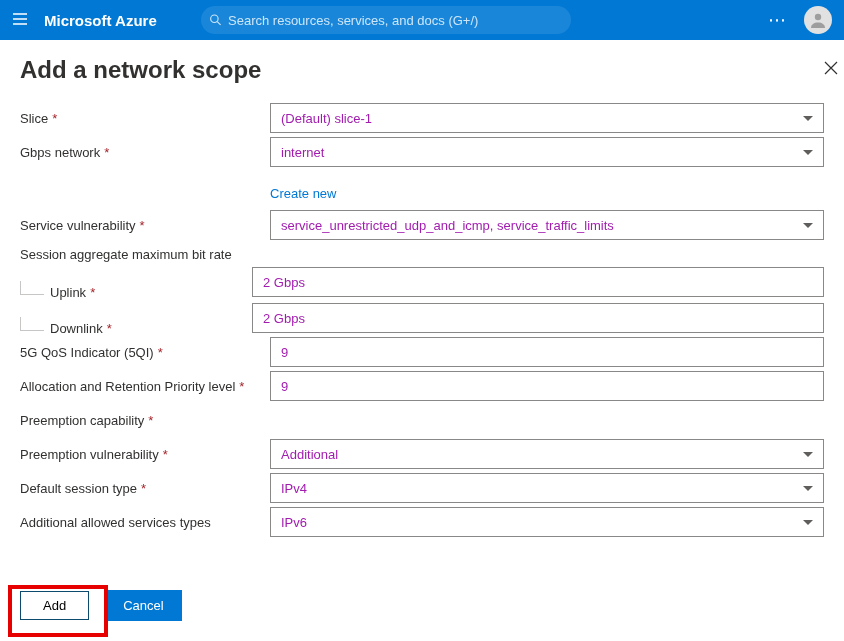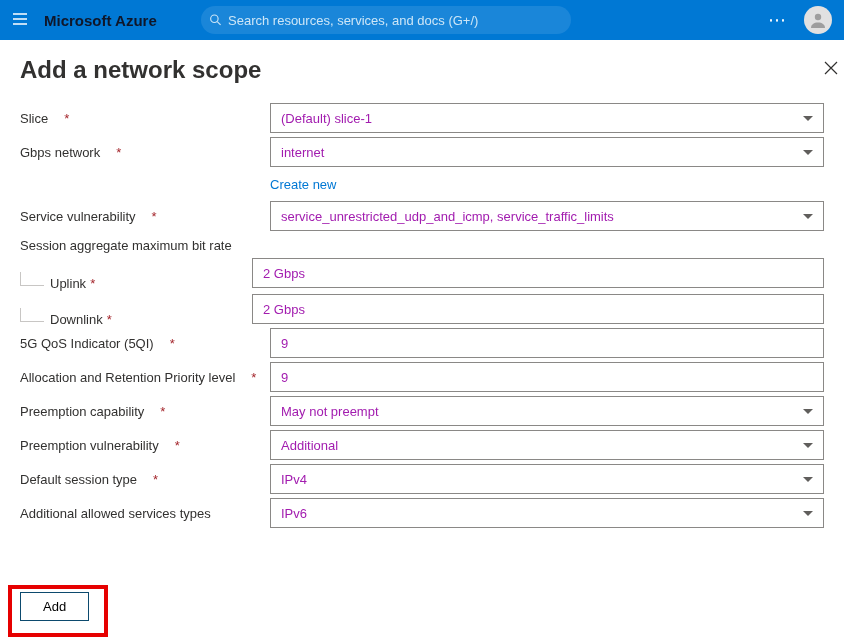--- a/index.html
+++ b/index.html
@@ -1,44 +1,44 @@
 <!DOCTYPE html>
 <html><head>
 <meta charset="utf-8">
 <style>
   * { box-sizing: border-box; margin: 0; padding: 0; }
   body { font-family: "Segoe UI", Arial, sans-serif; font-size: 13px; color: #323130; width: 844px; height: 641px; overflow: hidden; background: #fff; position: relative; }
 
   
   .topbar { background: #0078d4; height: 40px; display: flex; align-items: center; padding: 0 12px; gap: 16px; }
   .hamburger { color: #fff; cursor: pointer; }
-  .brand { color: #0f172a; font-weight: 600; font-size: 15px; }
+  .brand { color: #ffffff; font-weight: 600; font-size: 15px; }
   .search-wrap { margin-left: 28px; background: #1a86d9; height: 28px; display: flex; align-items: center; border-radius: 14px; padding: 0 8px; width: 370px; justify-content: center; }
   .search-wrap svg { color: #cde6f7; }
   .search-input { background: transparent; border: none; outline: none; color: #fff; font-size: 13px; margin-left: 6px; width: 100%; }
   .search-input::placeholder { color: #cde6f7; }
   .top-right { margin-left: auto; display: flex; align-items: center; gap: 16px; }
   .more-dots { color: #fff; font-size: 18px; letter-spacing: 2px; cursor: pointer; }
   .avatar { width: 28px; height: 28px; border-radius: 50%; background: #e1e1e1; display: flex; align-items: center; justify-content: center; }
 
   
   .page-header { display: flex; align-items: center; padding: 16px 6px 8px 20px; }
   .page-title { font-size: 24px; font-weight: 600; }
   .close-x { margin-left: auto; cursor: pointer; font-size: 16px; color: #323130; }
 
   
   .form-area { padding: 10px 20px 0 20px; }
   .row { display: flex; align-items: center; min-height: 32px; margin-bottom: 2px; }
-  .lbl { width: 250px; font-size: 13px; color: #323130; display: flex; align-items: center; gap: 12px; }
+  .lbl { width: 250px; font-size: 13px; color: #323130; display: flex; align-items: center; }
   .req { color: #a4262c; margin-left: 4px; }
   .ctrl { flex: 1; }
   .sel, .inp { width: 100%; height: 30px; border: 1px solid #8a8886; background: #fff; font-size: 13px; padding: 0 28px 0 10px; color: #a21caf; position: relative; display: flex; align-items: center; cursor: pointer; }
   .inp { cursor: text; }
   .sel::after { content: ""; position: absolute; right: 10px; top: 12px; width: 0; height: 0; border-left: 5px solid transparent; border-right: 5px solid transparent; border-top: 5px solid #605e5c; }
-  .link { color: #0078d4; font-size: 13px; cursor: pointer; margin-top: 7px; margin-bottom: 6px; display: inline-block; }
+  .link { color: #0078d4; font-size: 13px; cursor: pointer; margin-top: 16px; margin-bottom: 6px; display: inline-block; }
   .section-label { font-size: 13px; margin-top: 6px; margin-bottom: 2px; }
   .tree-branch { width: 24px; height: 14px; border-left: 1px solid #c8c6c4; border-bottom: 1px solid #c8c6c4; margin-right: 6px; margin-top: -10px; }
   .sub-row { display: flex; align-items: center; min-height: 34px; }
   .sub-lbl { width: 232px; font-size: 13px; display: flex; align-items: center; margin-top: 21px; }
 
   
   .footer { position: absolute; bottom: 10px; left: 0; padding: 10px 20px; display: flex; gap: 16px; align-items: center; }
   .btn-add { background: #fff; border: 1px solid #0c4a6e; padding: 6px 22px; font-size: 13px; cursor: pointer; }
   .btn-cancel { background: #0078d4; color: #fff; border: none; padding: 8px 18px; font-size: 13px; cursor: pointer; }
   .highlight-box { position: absolute; border: 4px solid #e60000; left: 8px; bottom: 4px; width: 100px; height: 52px; pointer-events: none; }
@@ -171,25 +171,20 @@
           <span>9</span>
         </div>
       </div>
   </div>
 
   <div class="row">
     <div class="lbl">
         <span>Preemption capability</span>
         <span class="req">*</span>
       </div>
-    <div class="ctrl">
-        <div class="sel">
-          <span>May not preempt</span>
-        </div>
-      </div>
   </div>
 
   <div class="row">
     <div class="lbl">
         <span>Preemption vulnerability</span>
         <span class="req">*</span>
       </div>
     <div class="ctrl">
         <div class="sel">
           <span>Additional</span>
@@ -217,14 +212,15 @@
         <div class="sel">
           <span>IPv6</span>
         </div>
       </div>
   </div>
 
 </div>
 
 <div class="footer">
   <button class="btn-add">Add</button>
+  <button class="btn-cancel">Cancel</button>
 </div>
 <div class="highlight-box"></div>
 
 </body></html>

